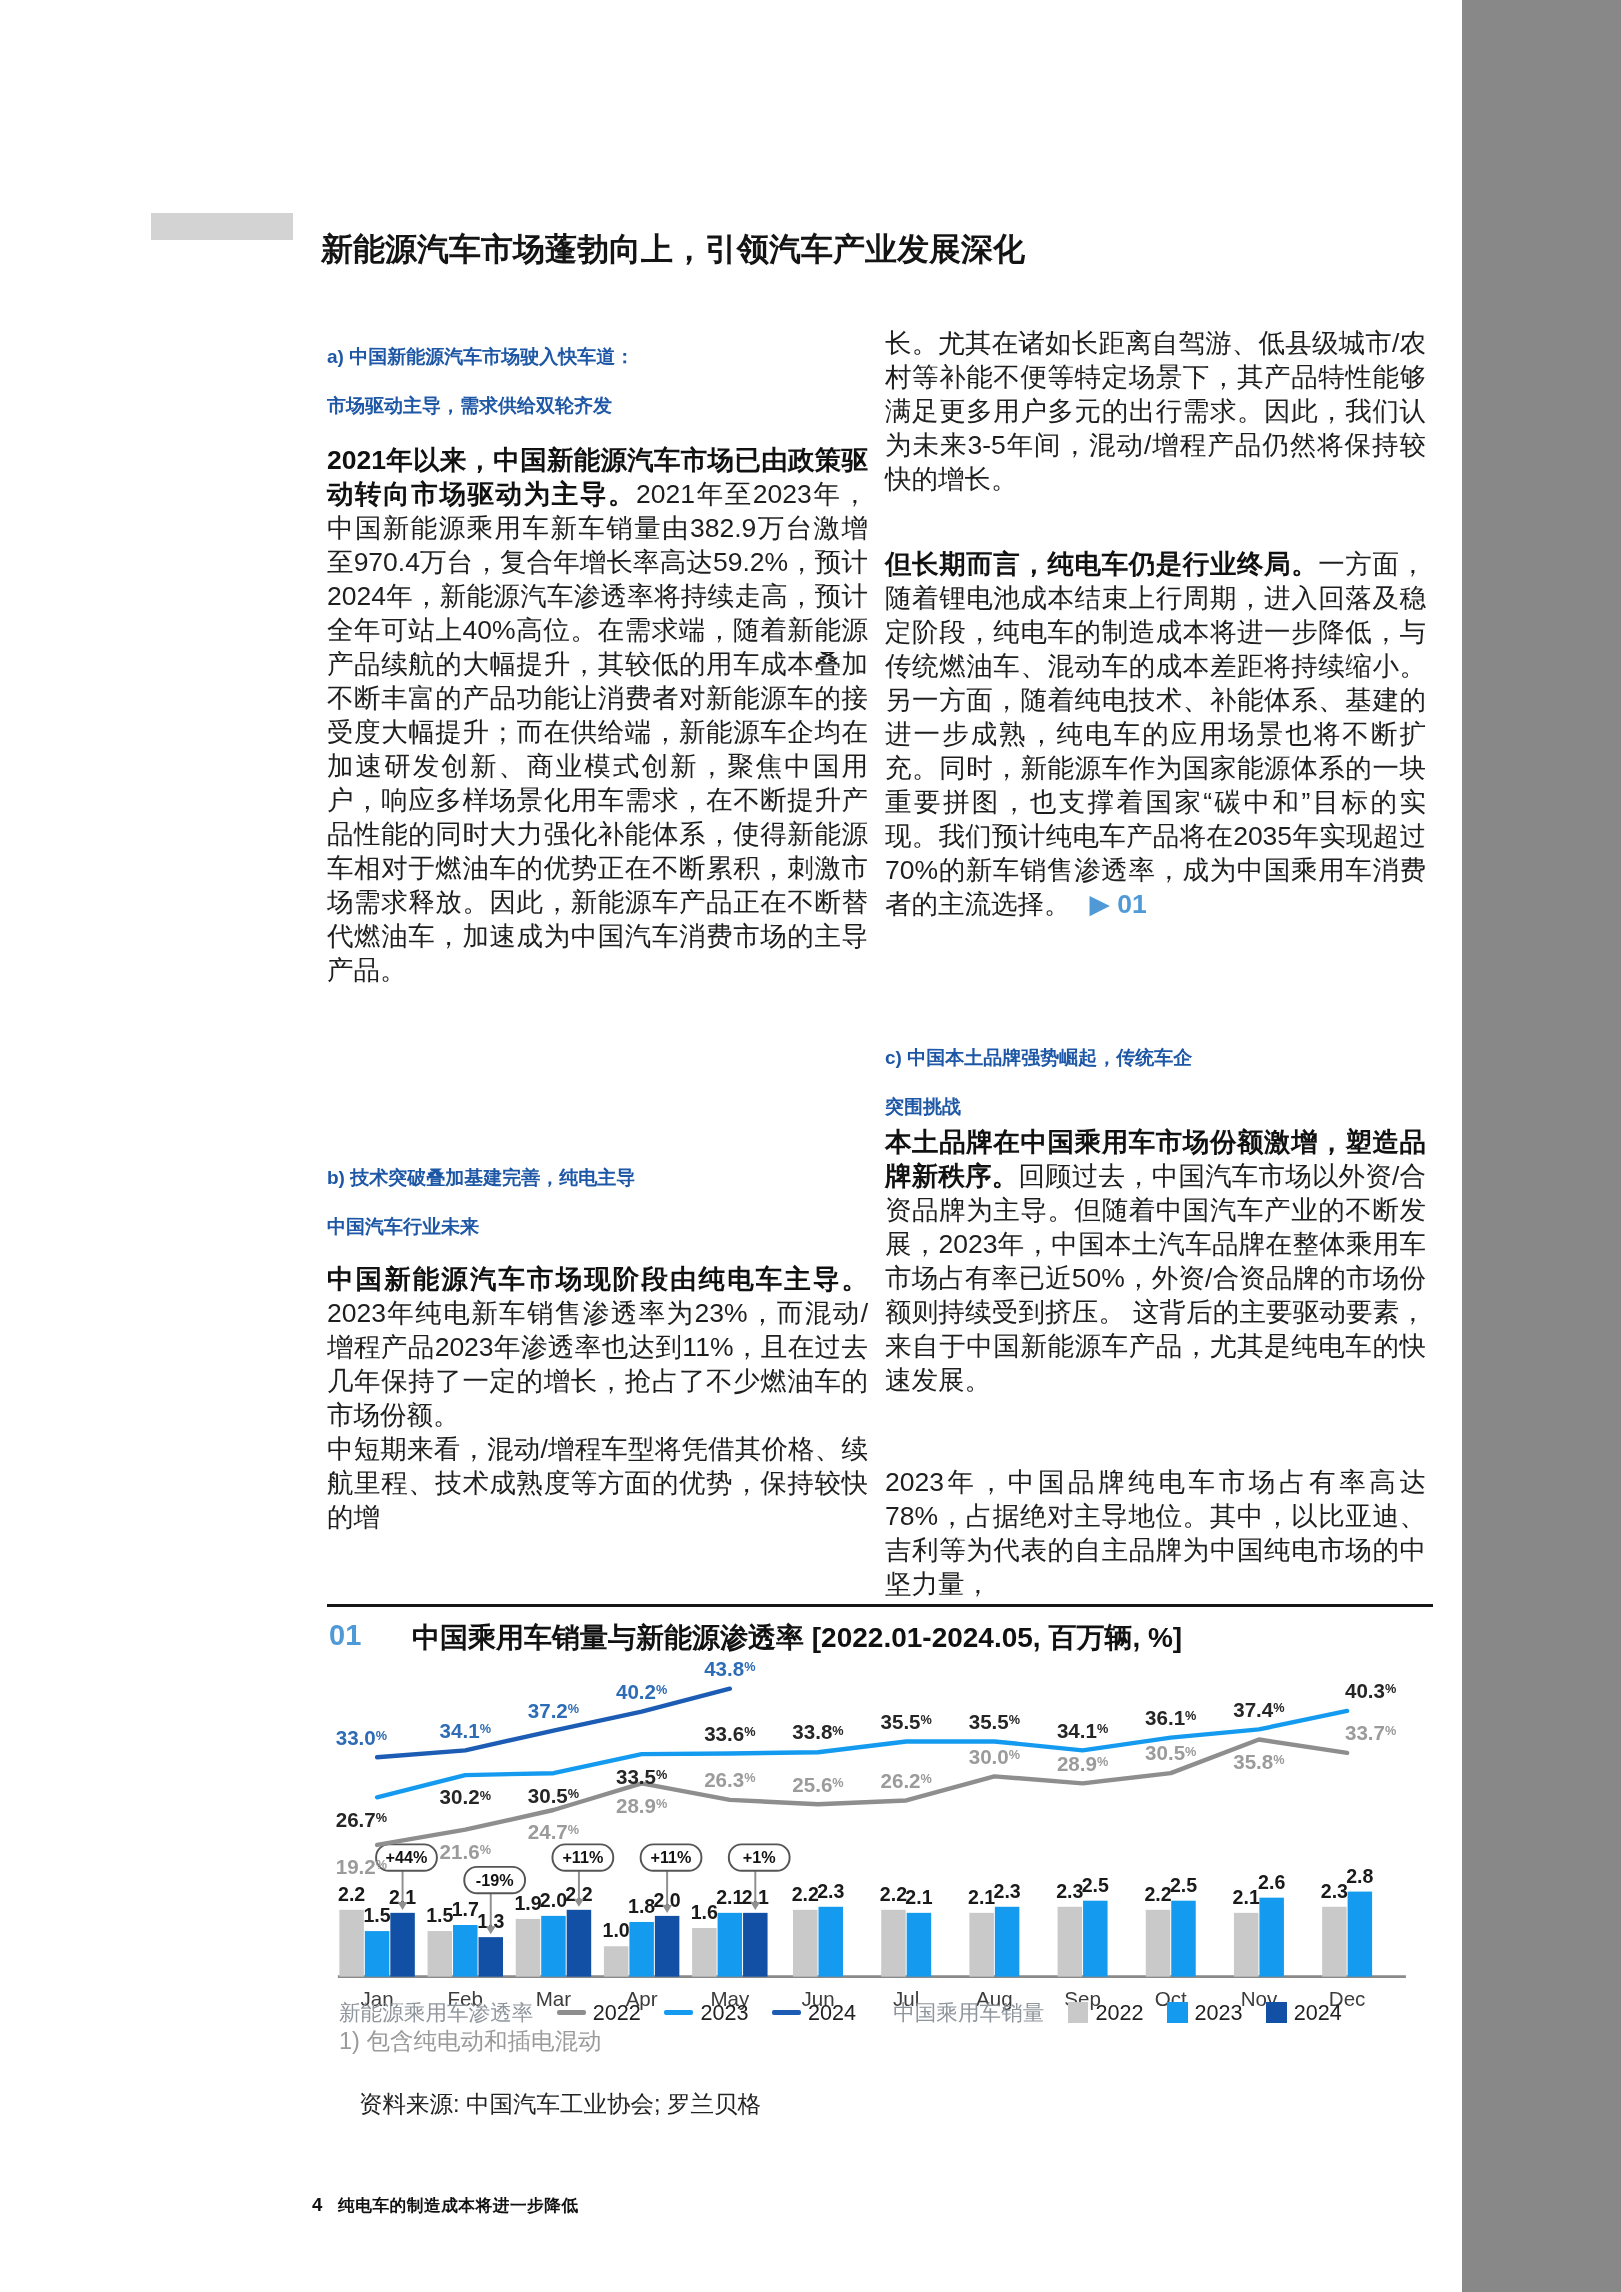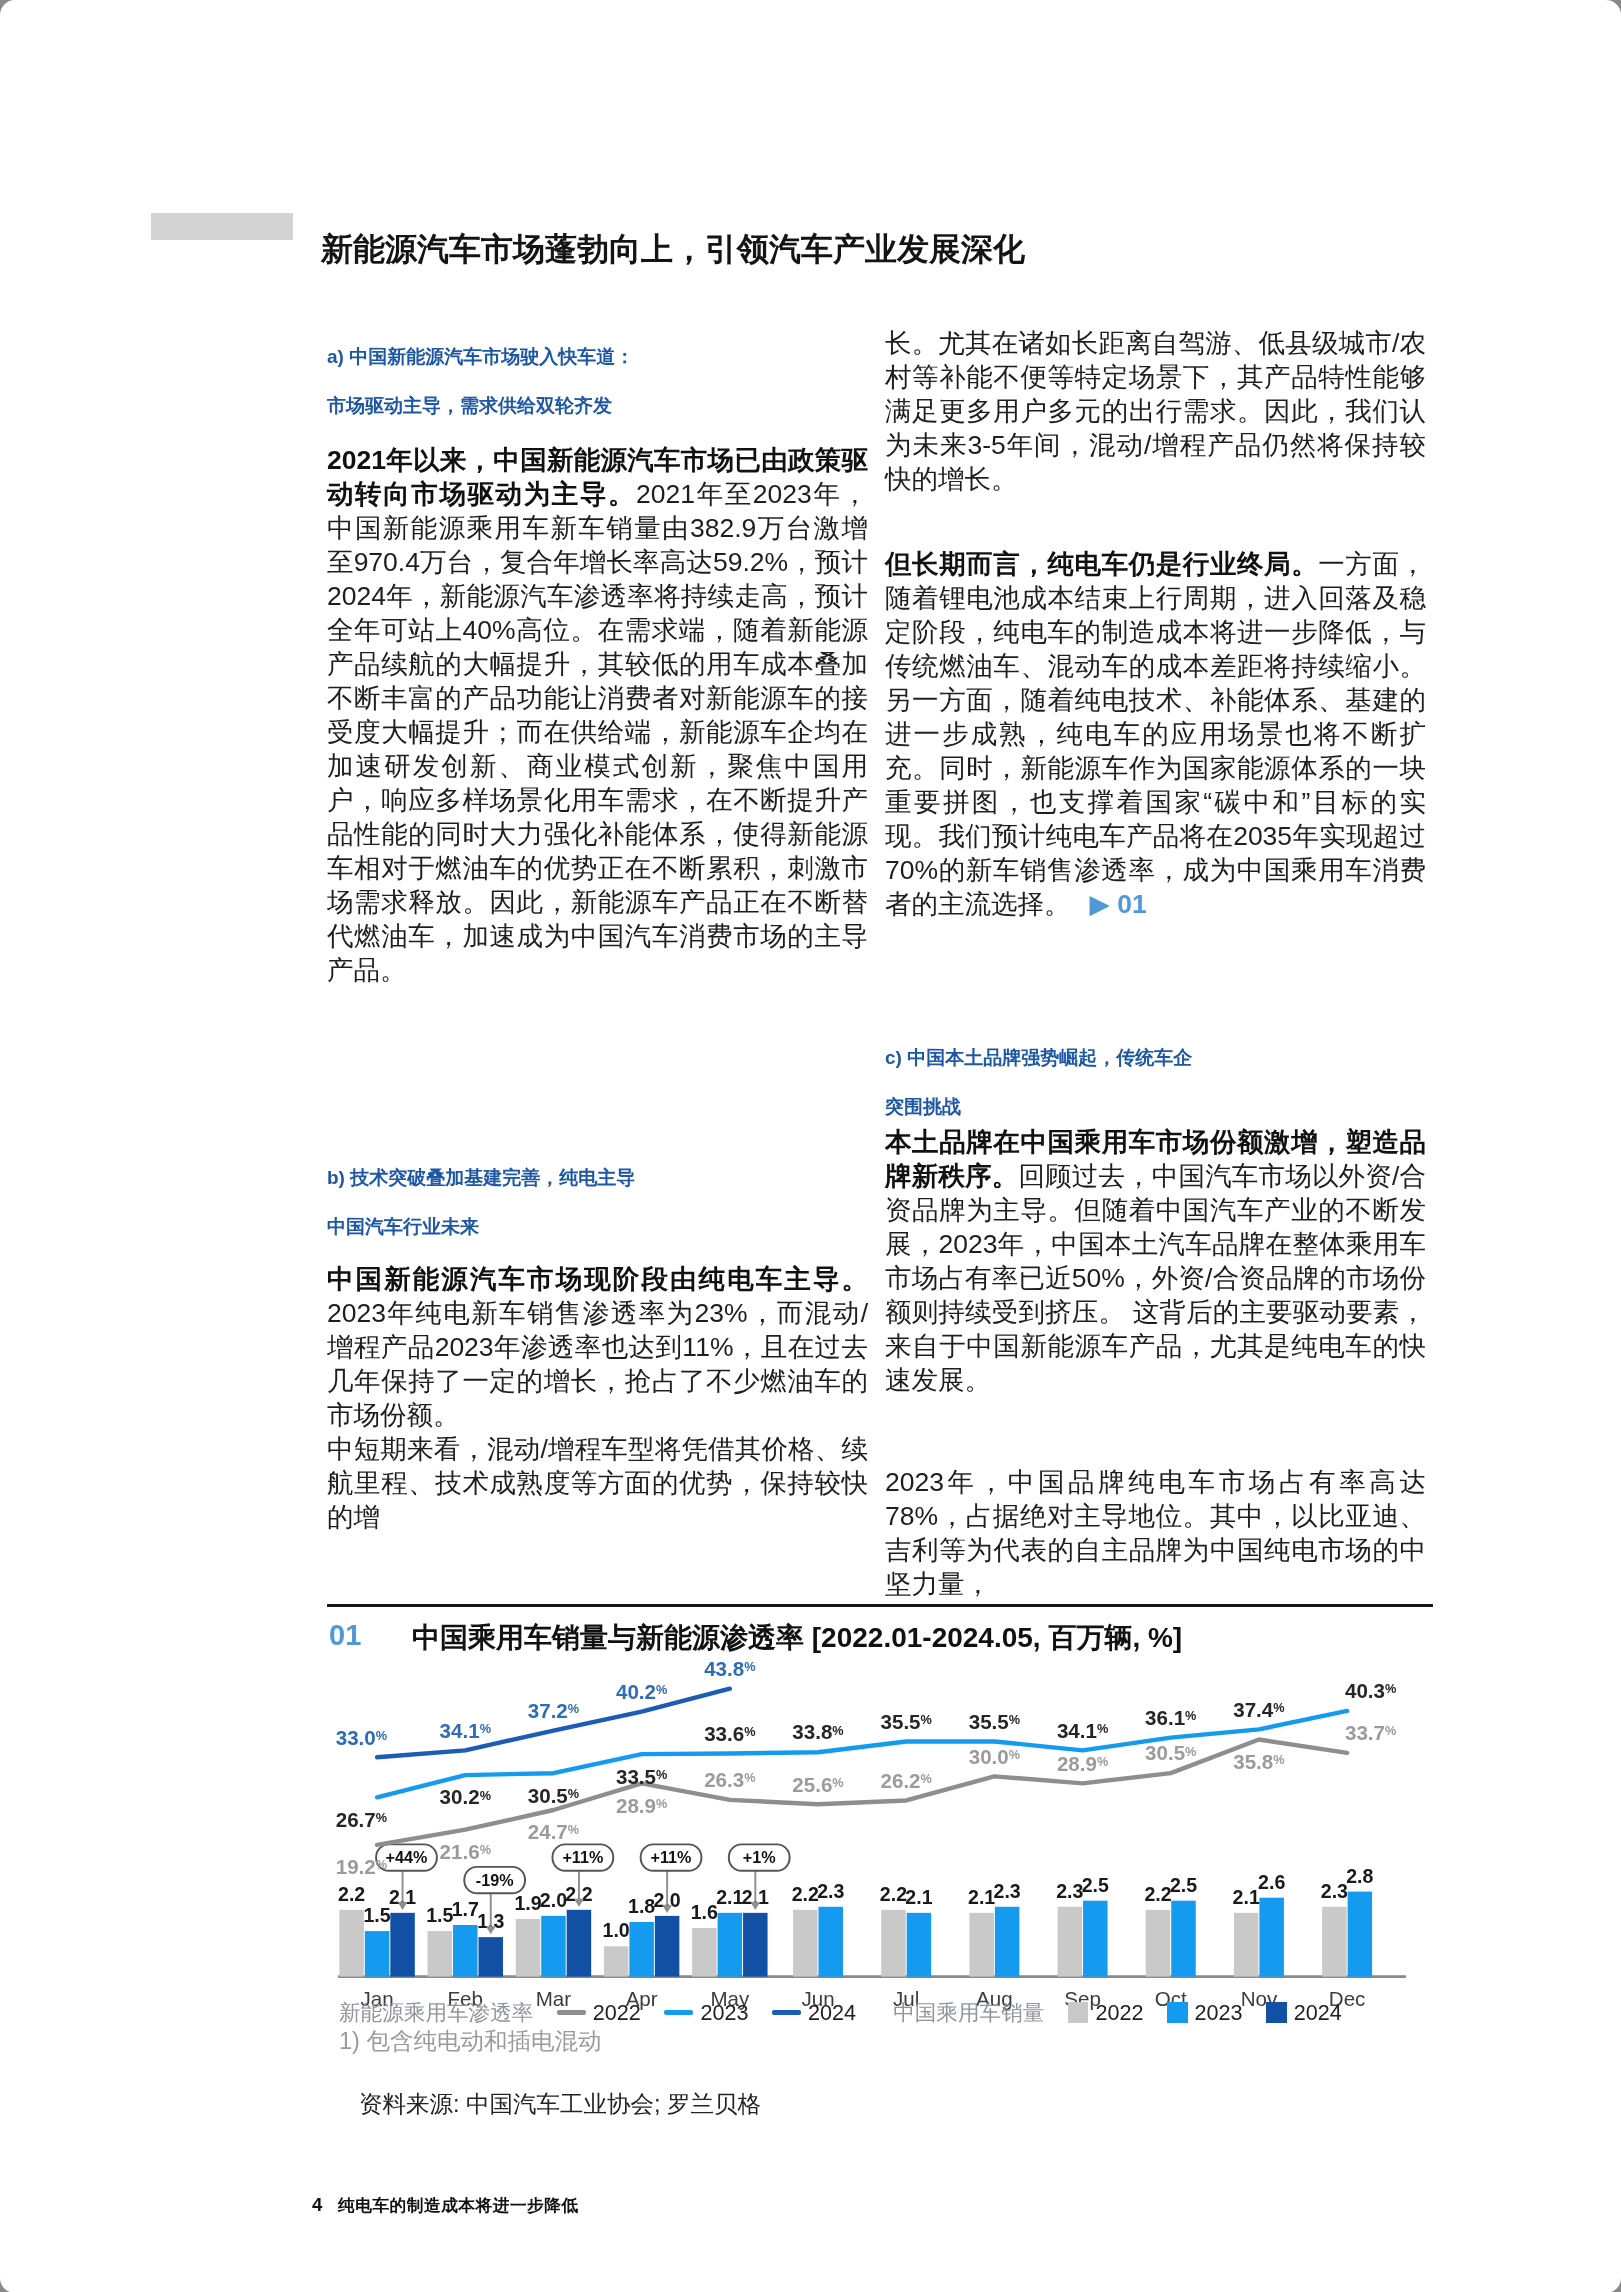--- a/index.html
+++ b/index.html
@@ -1,18 +1,18 @@
 <!DOCTYPE html>
 <html><head>
 <meta charset="utf-8">
 <style>
   html,body{margin:0;padding:0;background:#888;}
   .page{
-    position:relative; width:1621px; height:2293px; background:#ffffff;
-    font-family:"Liberation Sans","DejaVu Sans",sans-serif; color:#1b1b1b; overflow:hidden;border-radius:15px;
+    position:relative; width:1462px; height:2293px; background:#ffffff;
+    font-family:"Liberation Sans","DejaVu Sans",sans-serif; color:#1b1b1b; overflow:hidden;
   }
   .eyebrow-bar{position:absolute; left:151px; top:213px; width:142px; height:27.4px; background:#d3d3d3;}
   .page-title{position:absolute; left:321px; top:207px; font-size:32px; font-weight:700; color:#141414; letter-spacing:0;}
   .sec-heading{position:absolute; width:549px; font-size:19px; line-height:49px; font-weight:700; color:#1d57a5; white-space:pre-line;}
   .para{position:absolute; width:541px; font-size:26.5px; line-height:34px; text-align:justify; margin:0; white-space:pre-line; color:#1e1e1e;}
   .para b{font-weight:700; color:#111;}
   .figref{color:#4f9ad6; font-weight:700; margin-left:19px; white-space:nowrap;}
   
   .fig-rule{position:absolute; left:327px; top:1604px; width:1106px; height:2.9px; background:#161616;}
   .fig-number{position:absolute; left:329px; top:1619px; font-size:29px; font-weight:700; color:#4f9ad6;}

